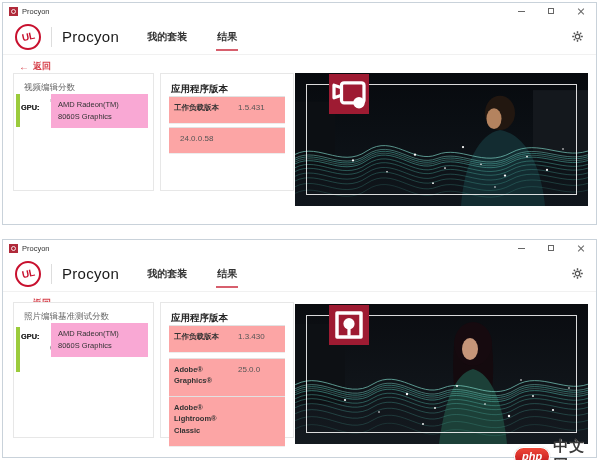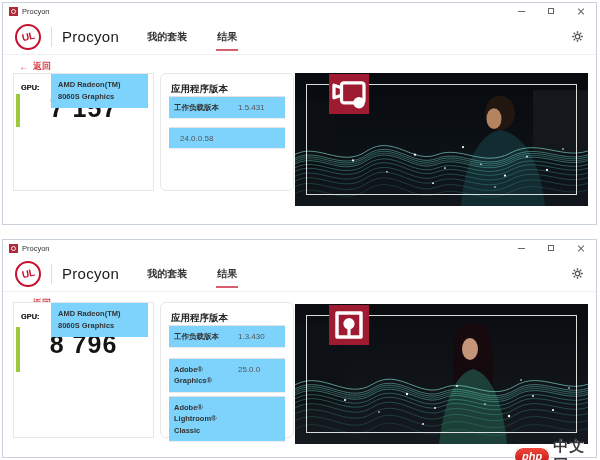--- a/index.html
+++ b/index.html
@@ -37,38 +37,38 @@
 
   
   .back { position:absolute; top:57px; left:16px; display:flex; align-items:center; gap:4px; color:#d6414b; font-size:9px; font-weight:600; cursor:pointer; }
   .back-arrow { font-size:10px; line-height:1; }
 
   
   .card { position:absolute; background:#fff; border:1px solid #e7e7e7; }
   .win-video .card { top:70px; height:118px; }
   .win-photo .card { top:62px; height:136px; }
   .score-card { left:10px; width:141px; }
-  .versions-card { left:157px; width:134px;border-radius:6px; }
+  .versions-card { left:157px; width:134px; }
   .card-title { padding:8px 0 0 10px; font-size:8.5px; color:#666; }
   .score-bar { position:absolute; left:2px; width:4px; background:#9bcb3c; }
   .win-video .score-bar { top:20px; height:33px; }
   .win-photo .score-bar { top:24px; height:45px; }
   .score { position:absolute; left:0; width:100%; text-align:center; font-size:25px; font-weight:700; color:#141414; letter-spacing:1px; }
   .win-video .score { top:20px; }
   .win-photo .score { top:27px; }
   .spec-row { position:absolute; left:7px; right:5px; display:flex; }
   .win-video .spec-row:nth-of-type(1) { top:62px; }
   .win-video .spec-row:nth-of-type(2) { top:91px; }
   .win-photo .spec-row:nth-of-type(1) { top:74px; }
   .win-photo .spec-row:nth-of-type(2) { top:104px; }
   .spec-label { width:30px; font-size:7.5px; font-weight:700; color:#333; padding-top:9px; }
-  .spec-value { flex:1; background:#7dd3fc; font-size:7.5px; font-weight:700; color:#333; padding:5px 7px; line-height:1.6; }
+  .spec-value { flex:1; background:#f9a8d4; font-size:7.5px; font-weight:400; color:#333; padding:5px 7px; line-height:1.6; }
 
   .vc-title { padding:9px 0 0 10px; font-size:9.5px; font-weight:700; color:#222; }
-  .v-row { position:absolute; left:8px; right:8px; background:#7dd3fc; border-top:1px solid #e2e2e2; border-bottom:1px solid #ededed; display:flex; padding:5px 4px 5px 5px; }
+  .v-row { position:absolute; left:8px; right:8px; background:#fca5a5; border-top:1px solid #e2e2e2; border-bottom:1px solid #ededed; display:flex; padding:5px 4px 10px 5px; }
   .v-label { width:58px; font-size:7.5px; font-weight:700; color:#333; line-height:1.5; }
   .v-value { flex:1; font-size:8px; color:#555; padding-left:6px; padding-top:1px; }
   .win-video .v-row:nth-of-type(1) { top:21px; min-height:25px; }
   .win-video .v-row:nth-of-type(2) { top:53px; min-height:17px; }
   .win-photo .v-row:nth-of-type(1) { top:25px; min-height:25px; }
   .win-photo .v-row:nth-of-type(2) { top:55px; min-height:33px; }
   .win-photo .v-row:nth-of-type(3) { top:93px; min-height:17px; }
 
   .details { position:absolute; left:13px; font-size:9.5px; color:#555; cursor:pointer;margin-top:24px; }
   .win-video .details { top:200px; }
@@ -133,20 +133,21 @@
             </g>
           </svg>
       </span>
     </div>
     <div class="back">
       <span class="back-arrow">←</span>
       <span>返回</span>
     </div>
 
     <div class="card score-card">
+      <div class="card-title">视频编辑分数</div>
       <div class="score-bar"></div>
       <div class="score">7 157</div>
       <div class="spec-row">
         <span class="spec-label">CPU:</span>
         <span class="spec-value">AMD RYZEN AI MAX+ 395 w/ Radeon 8060S</span>
       </div>
       <div class="spec-row">
         <span class="spec-label">GPU:</span>
         <span class="spec-value">AMD Radeon(TM) 8060S Graphics</span>
       </div>
@@ -262,20 +263,21 @@
             </g>
           </svg>
       </span>
     </div>
     <div class="back">
       <span class="back-arrow">←</span>
       <span>返回</span>
     </div>
 
     <div class="card score-card">
+      <div class="card-title">照片编辑基准测试分数</div>
       <div class="score-bar"></div>
       <div class="score">8 796</div>
       <div class="spec-row">
         <span class="spec-label">CPU:</span>
         <span class="spec-value">AMD RYZEN AI MAX+ 395 w/ Radeon 8060S</span>
       </div>
       <div class="spec-row">
         <span class="spec-label">GPU:</span>
         <span class="spec-value">AMD Radeon(TM) 8060S Graphics</span>
       </div>

